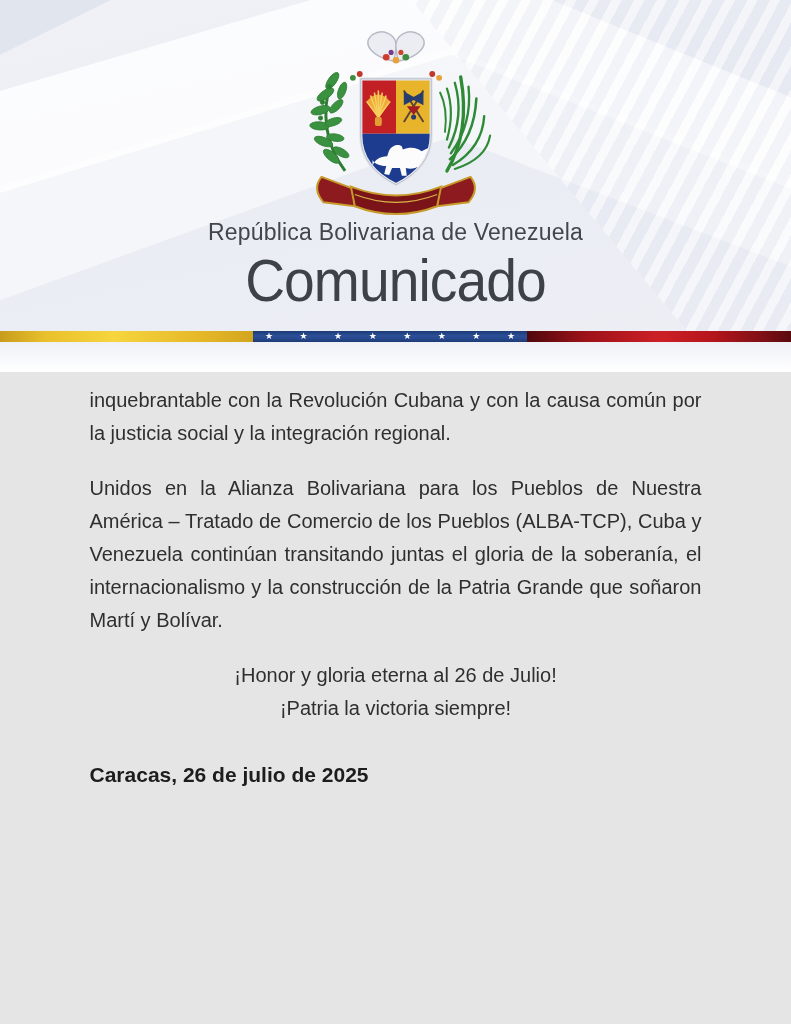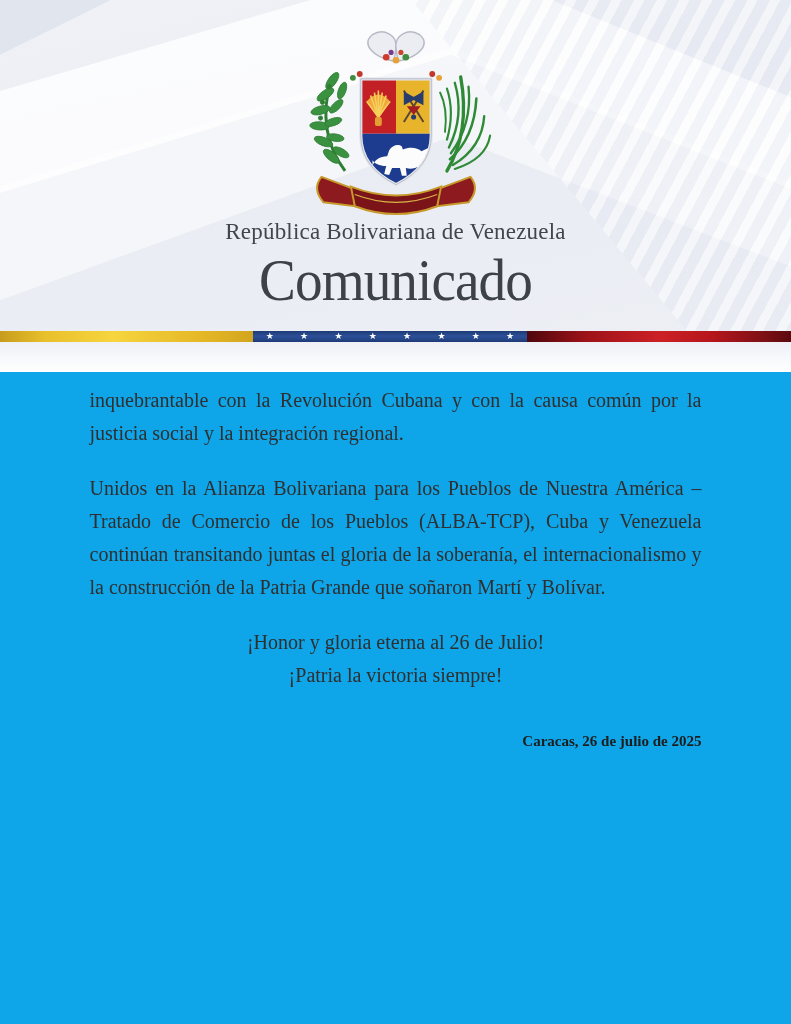--- a/index.html
+++ b/index.html
@@ -1,22 +1,22 @@
 <!DOCTYPE html>
 <html><head>
 <meta charset="utf-8">
 <style>
   html,body{margin:0;padding:0;background:#ffffff;}
   .page{
     position:relative;
     width:791px;height:1024px;
     margin:0 auto;
-    background:#0ea5e9;
+    background:#e5e5e5;
     overflow:hidden;
-    font-family:Liberation Serif, serif;
+    font-family:Liberation Sans, sans-serif;
   }
   
   .header{
     position:relative;
     width:100%;height:342px;
     background:linear-gradient(168deg,#f1f2f7 0%,#e9ecf3 40%,#edeff5 100%);
     overflow:hidden;
   }
   .bg-peak{
     position:absolute;inset:0;
@@ -96,23 +96,23 @@
   .para{
     text-align:justify;
     margin:0 0 22px 0;
   }
   .slogan{
     text-align:center;
     margin:0;
   }
   .slogan-block{margin-top:3px;}
   .dateline{
-    text-align:right;
+    text-align:left;
     font-weight:700;
-    font-size:15px;
+    font-size:21px;
     color:#1d1d1d;
     margin-top:33px;
   }
 </style>
 </head>
 <body>
 
 <div class="page">
 
   <div class="header">

